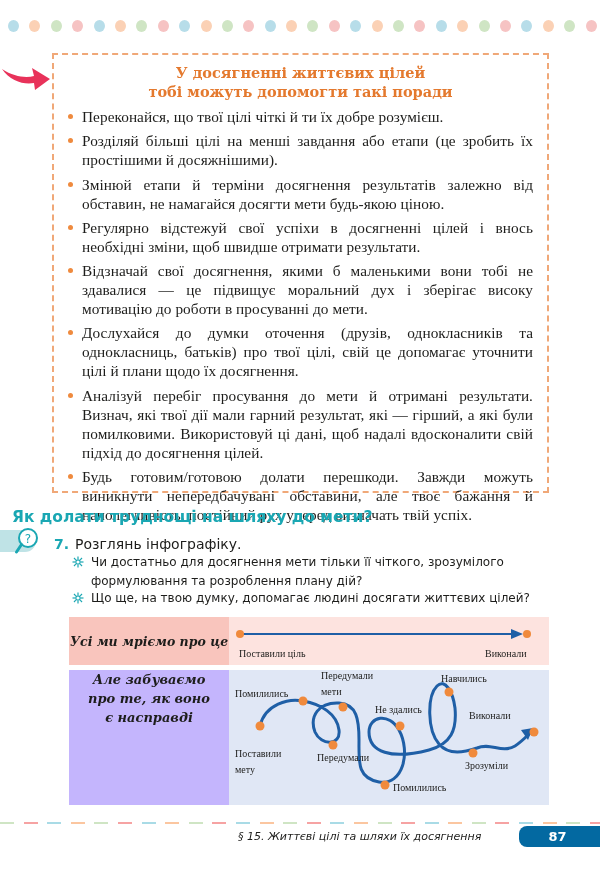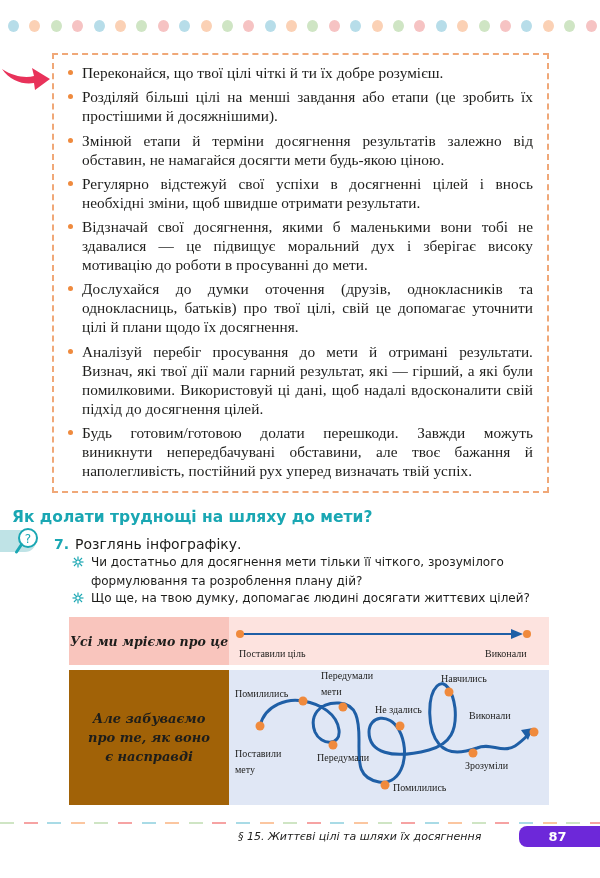--- a/index.html
+++ b/index.html
@@ -31,32 +31,32 @@
     .subq { position: absolute; left: 76px; font-family: "DejaVu Sans", "Liberation Sans", sans-serif; font-size: 12px; line-height: 19px; width: 470px; }
     .subq .star { position: absolute; left: -4px; top: 3px; width: 12px; height: 12px; }
     .subq .txt { display: block; padding-left: 15px; }
 
     .infographic { position: absolute; left: 69px; top: 617px; width: 452px; height: 188px; }
     .row-top { position: absolute; left: 0; top: 0; width: 480px; height: 48px; display: flex; }
     .row-top .lbl { width: 160px; background: #f9c5bd; display: flex; align-items: center; justify-content: center;
       font-family: "DejaVu Serif", "Liberation Serif", serif; font-style: italic; font-weight: bold; font-size: 12.5px; }
     .row-top .cnt { flex: 1; background: #fde3df; position: relative; }
     .row-bot { position: absolute; left: 0; top: 53px; width: 480px; height: 135px; display: flex; }
-    .row-bot .lbl { width: 160px; background: #a16207; display: flex; align-items: center; justify-content: center; text-align: center;
+    .row-bot .lbl { width: 160px; background: #c4b5fd; display: flex; align-items: flex-start; justify-content: center; text-align: center;
       font-family: "DejaVu Serif", "Liberation Serif", serif; font-style: italic; font-weight: bold; font-size: 13px; line-height: 19px; }
     .row-bot .cnt { flex: 1; background: #e0e7f5; position: relative; }
     .lbl-text { font-family: "Liberation Serif", serif; font-size: 10px; position: absolute; white-space: nowrap; line-height: 16px; }
 
     .path-svg { position: absolute; left: 0; top: 0; }
 
     .footer-dashes { position: absolute; top: 822px; left: 0; width: 600px; height: 4px; display: flex; }
     .footer-dashes .dash { width: 14px; height: 2px; margin-right: 9.6px; flex: none; }
     .footer-text { position: absolute; top: 830px; left: 238px; font-family: "DejaVu Sans", "Liberation Sans", sans-serif;
       font-style: italic; font-size: 11px; color: #1d1d1b; }
-    .page-num { position: absolute; top: 826px; left: 519px; width: 81px; height: 21px; background: #6d28d9;
+    .page-num { position: absolute; top: 826px; left: 519px; width: 81px; height: 21px; background: #0369a1;
       border-radius: 8px 0 0 8px; color: #fff; font-family: "DejaVu Sans", "Liberation Sans", sans-serif; font-weight: bold;
       font-size: 13px; display: flex; align-items: center; justify-content: center; padding-right: 24px; padding-left: 20px; }
   </style>
 </head>
 <body>
 
 <div class="top-dots" id="topDots">
     <span class="dot" style="background: rgb(183, 221, 233);"></span>
     <span class="dot" style="background: rgb(251, 209, 181);"></span>
     <span class="dot" style="background: rgb(207, 229, 196);"></span>
@@ -85,20 +85,24 @@
     <span class="dot" style="background: rgb(251, 209, 181);"></span>
     <span class="dot" style="background: rgb(207, 229, 196);"></span>
     <span class="dot" style="background: rgb(246, 195, 195);"></span>
   </div>
 
 <svg class="pointer-arrow" viewBox="0 0 52 30">
   <path d="M2 6 C 14 14, 26 15, 34 13 L 32 5 L 50 16 L 35 27 L 34 20 C 24 22, 10 18, 2 6 Z" fill="#e8325a"></path>
 </svg>
 
 <div class="tips-box">
+  <div class="tips-title">
+    <div>У досягненні життєвих цілей</div>
+    <div>тобі можуть допомогти такі поради</div>
+  </div>
   <ul class="tips-list">
     <li><span class="bullet"></span><span>Переконайся, що твої цілі чіткі й ти їх добре розумієш.</span></li>
     <li><span class="bullet"></span><span>Розділяй більші цілі на менші завдання або етапи (це зробить їх простішими й досяжнішими).</span></li>
     <li><span class="bullet"></span><span>Змінюй етапи й терміни досягнення результатів залежно від обставин, не намагайся досягти мети будь-якою ціною.</span></li>
     <li><span class="bullet"></span><span>Регулярно відстежуй свої успіхи в досягненні цілей і внось необхідні зміни, щоб швидше отримати результати.</span></li>
     <li><span class="bullet"></span><span>Відзначай свої досягнення, якими б маленькими вони тобі не здавалися — це підвищує моральний дух і зберігає високу мотивацію до роботи в просуванні до мети.</span></li>
     <li><span class="bullet"></span><span>Дослухайся до думки оточення (друзів, однокласників та однокласниць, батьків) про твої цілі, свій це допомагає уточнити цілі й плани щодо їх досягнення.</span></li>
     <li><span class="bullet"></span><span>Аналізуй перебіг просування до мети й отримані результати. Визнач, які твої дії мали гарний результат, які — гірший, а які були помилковими. Використовуй ці дані, щоб надалі вдосконалити свій підхід до досягнення цілей.</span></li>
     <li><span class="bullet"></span><span>Будь готовим/готовою долати перешкоди. Завжди можуть виникнути непередбачувані обставини, але твоє бажання й наполегливість, постійний рух уперед визначать твій успіх.</span></li>
   </ul>

